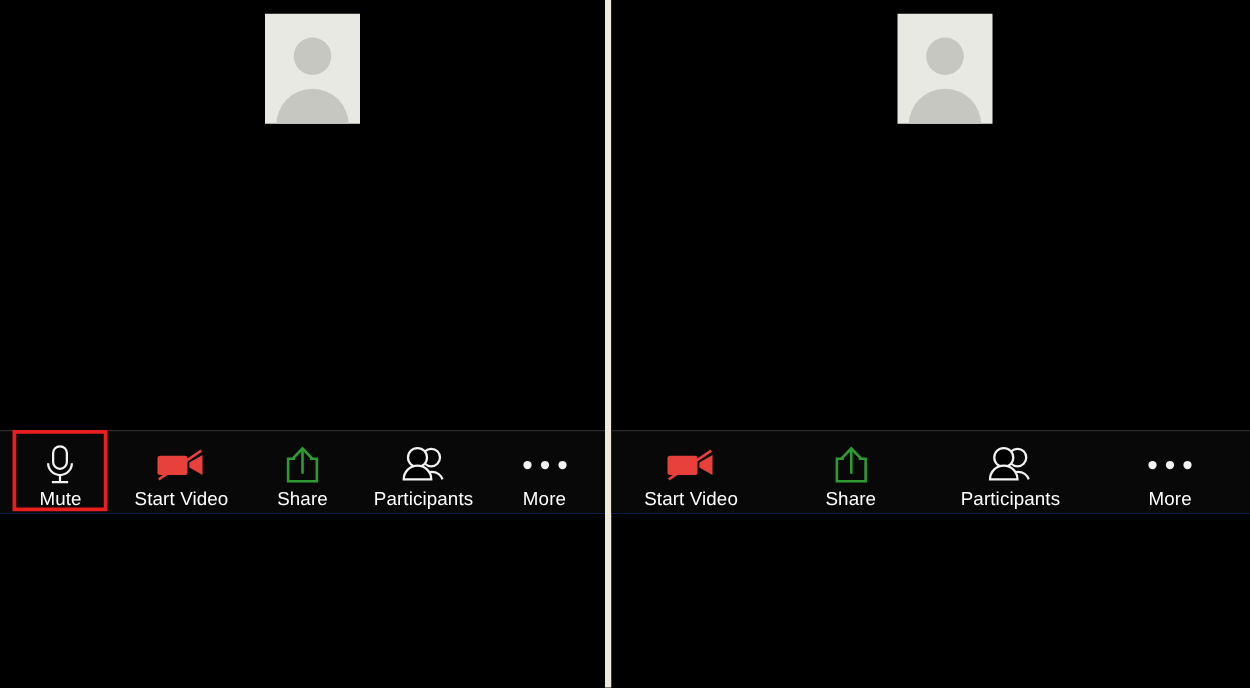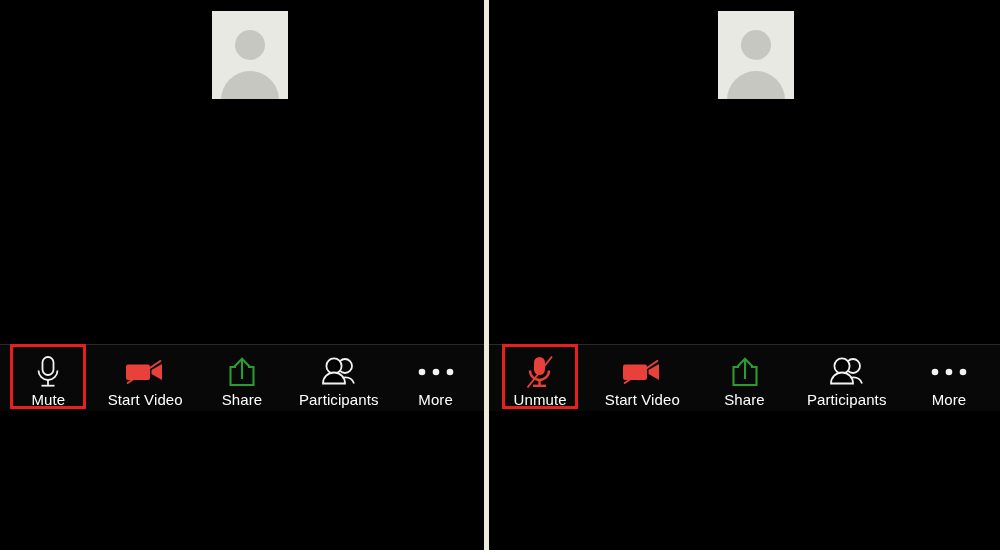--- a/index.html
+++ b/index.html
@@ -209,32 +209,20 @@
 
     <div class="stage">
       <div class="avatar">
         <div class="avatar-head"></div>
         <div class="avatar-body"></div>
       </div>
     </div>
 
     <div class="toolbar">
 
-      <div class="tb-item highlight">
-        <div class="tb-icon">
-          <svg width="32" height="34" viewBox="0 0 32 34">
-            <rect x="10" y="2" width="11" height="18" rx="5.5" ry="5.5" fill="#e8403a"></rect>
-            <path d="M6 15.5 a9.5 9.5 0 0 0 19 0" fill="none" stroke="#e8403a" stroke-width="2.4"></path>
-            <line x1="15.5" y1="25" x2="15.5" y2="30.5" stroke="#e8403a" stroke-width="2.4"></line>
-            <line x1="9" y1="30.8" x2="22" y2="30.8" stroke="#e8403a" stroke-width="2.4"></line>
-            <line x1="3.5" y1="32.5" x2="28" y2="1.5" stroke="#e8403a" stroke-width="1.9"></line>
-          </svg>
-        </div>
-        <div class="tb-label">Unmute</div>
-      </div>
 
       <div class="tb-item">
         <div class="tb-icon">
           <svg width="42" height="28" viewBox="0 0 42 28">
             <rect x="2" y="6.5" width="24" height="15.5" rx="2" fill="#e8403a"></rect>
             <path d="M27.5 12 L38 6 L38 22 L27.5 16 Z" fill="#e8403a"></path>
             <line x1="3" y1="25.5" x2="37" y2="2.5" stroke="#e8403a" stroke-width="2"></line>
           </svg>
         </div>
         <div class="tb-label">Start Video</div>

